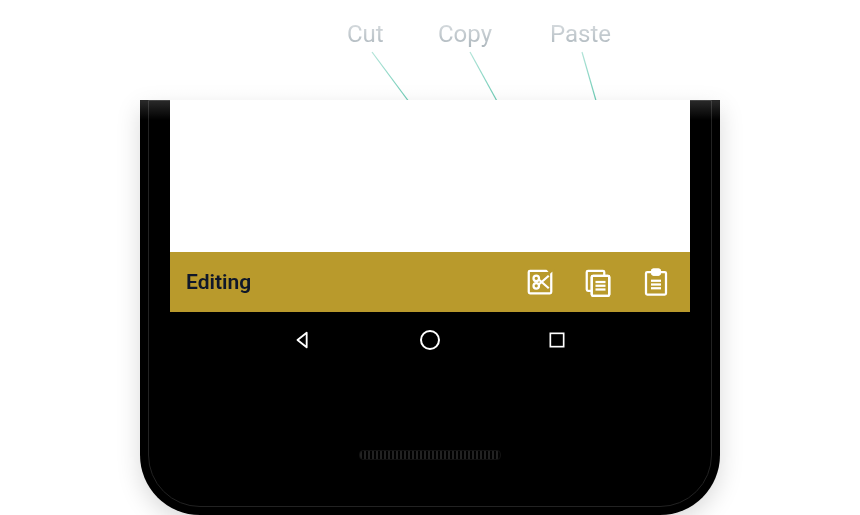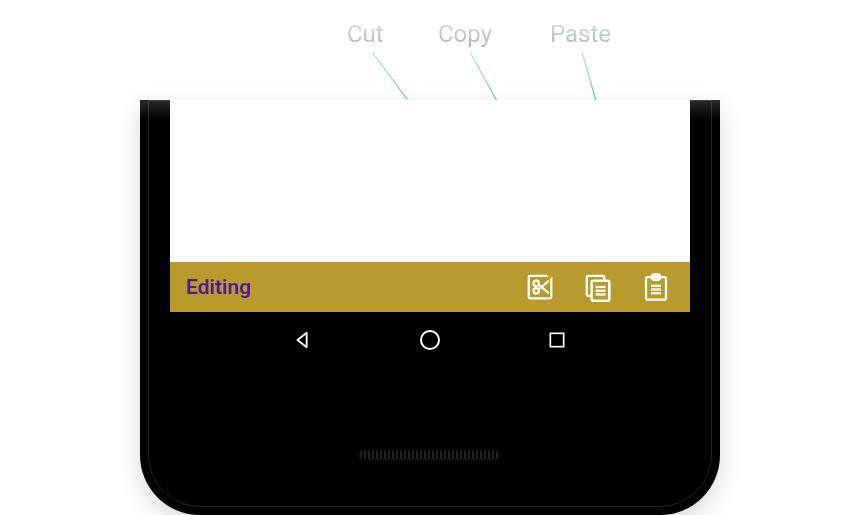--- a/index.html
+++ b/index.html
@@ -75,27 +75,27 @@
     background: #ffffff;
     overflow: hidden;
   }
 
   
   .edit-bar {
     position: absolute;
     left: 0;
     right: 0;
     bottom: 55px;
-    height: 50px;
+    height: 60px;
     background: #b99a2c;
     display: flex;
     align-items: center;
     padding: 0 16px;
     box-sizing: border-box;
-    color: #4c1d95;
+    color: #0f172a;
   }
   .edit-title {
     font-size: 21px;
     font-weight: 600;
     flex: 1;
   }
   .edit-icon {
     width: 36px;
     height: 36px;
     margin-left: 22px;

